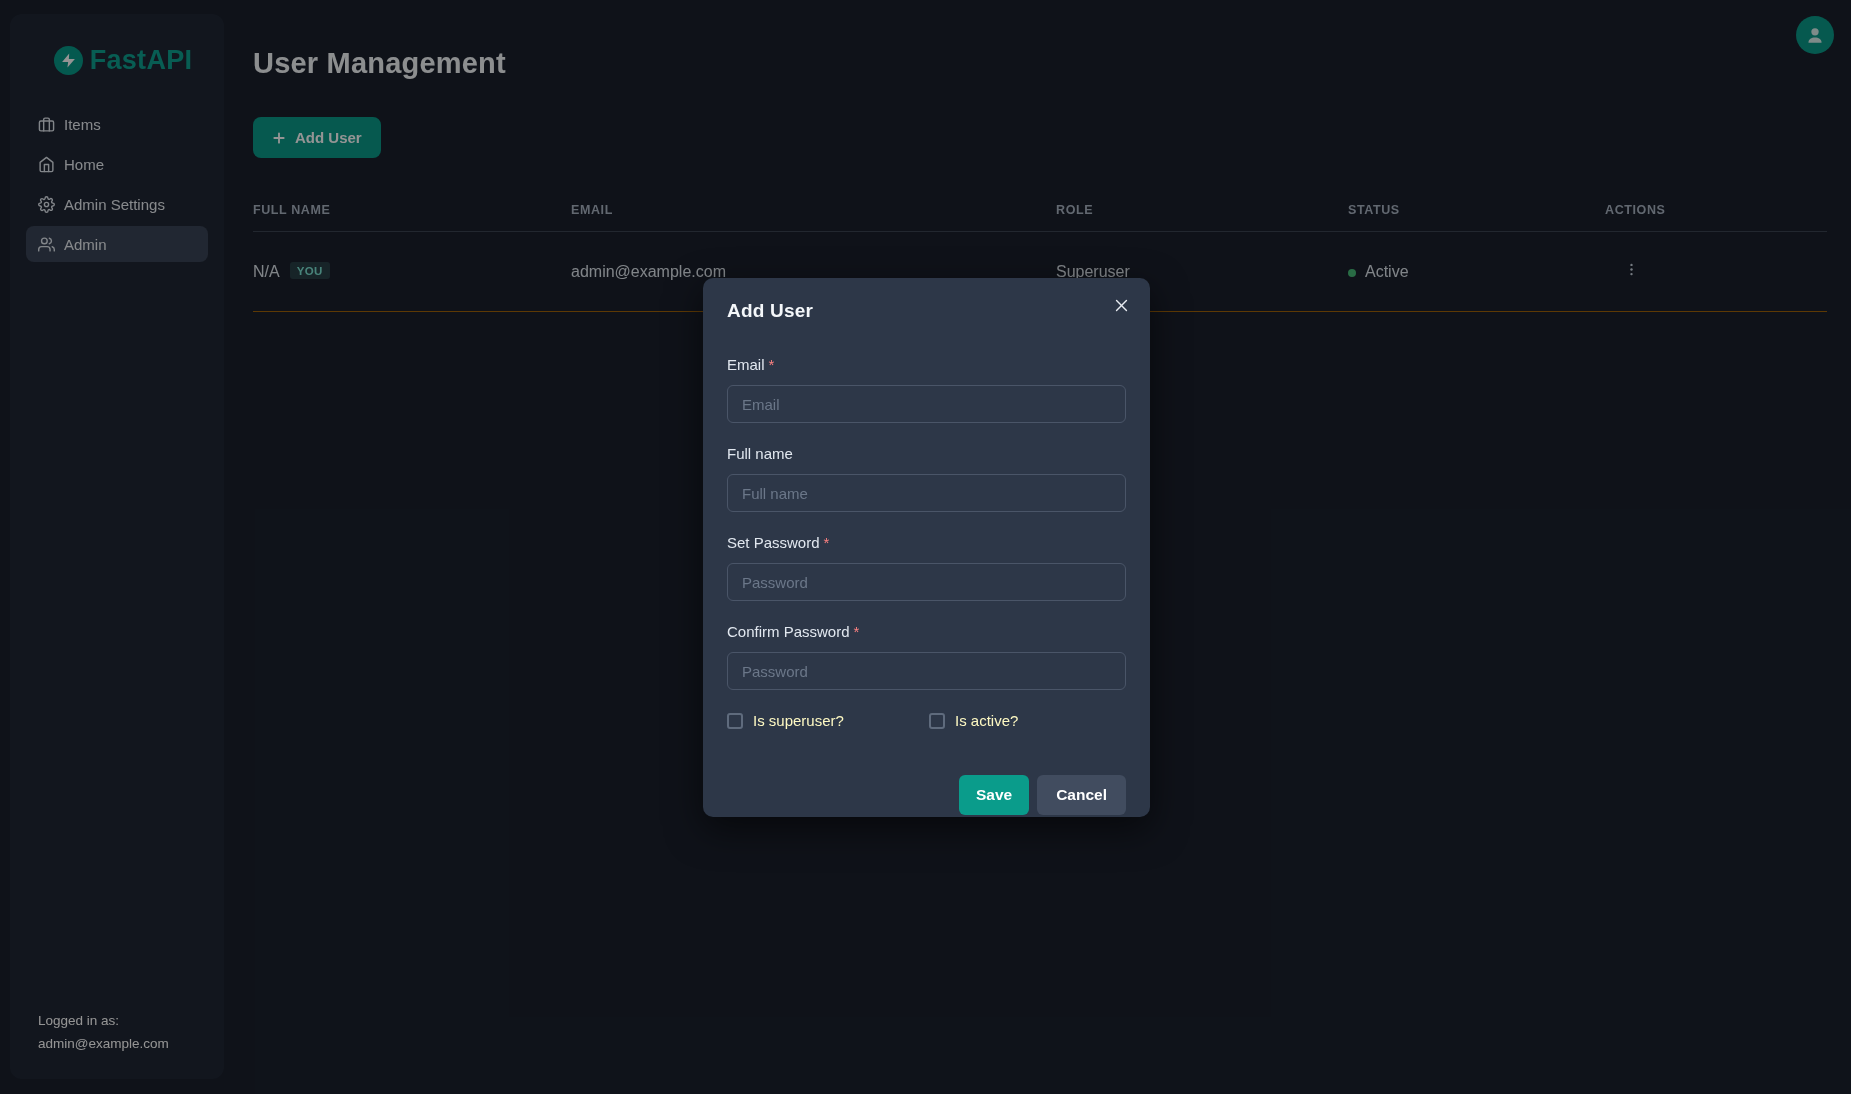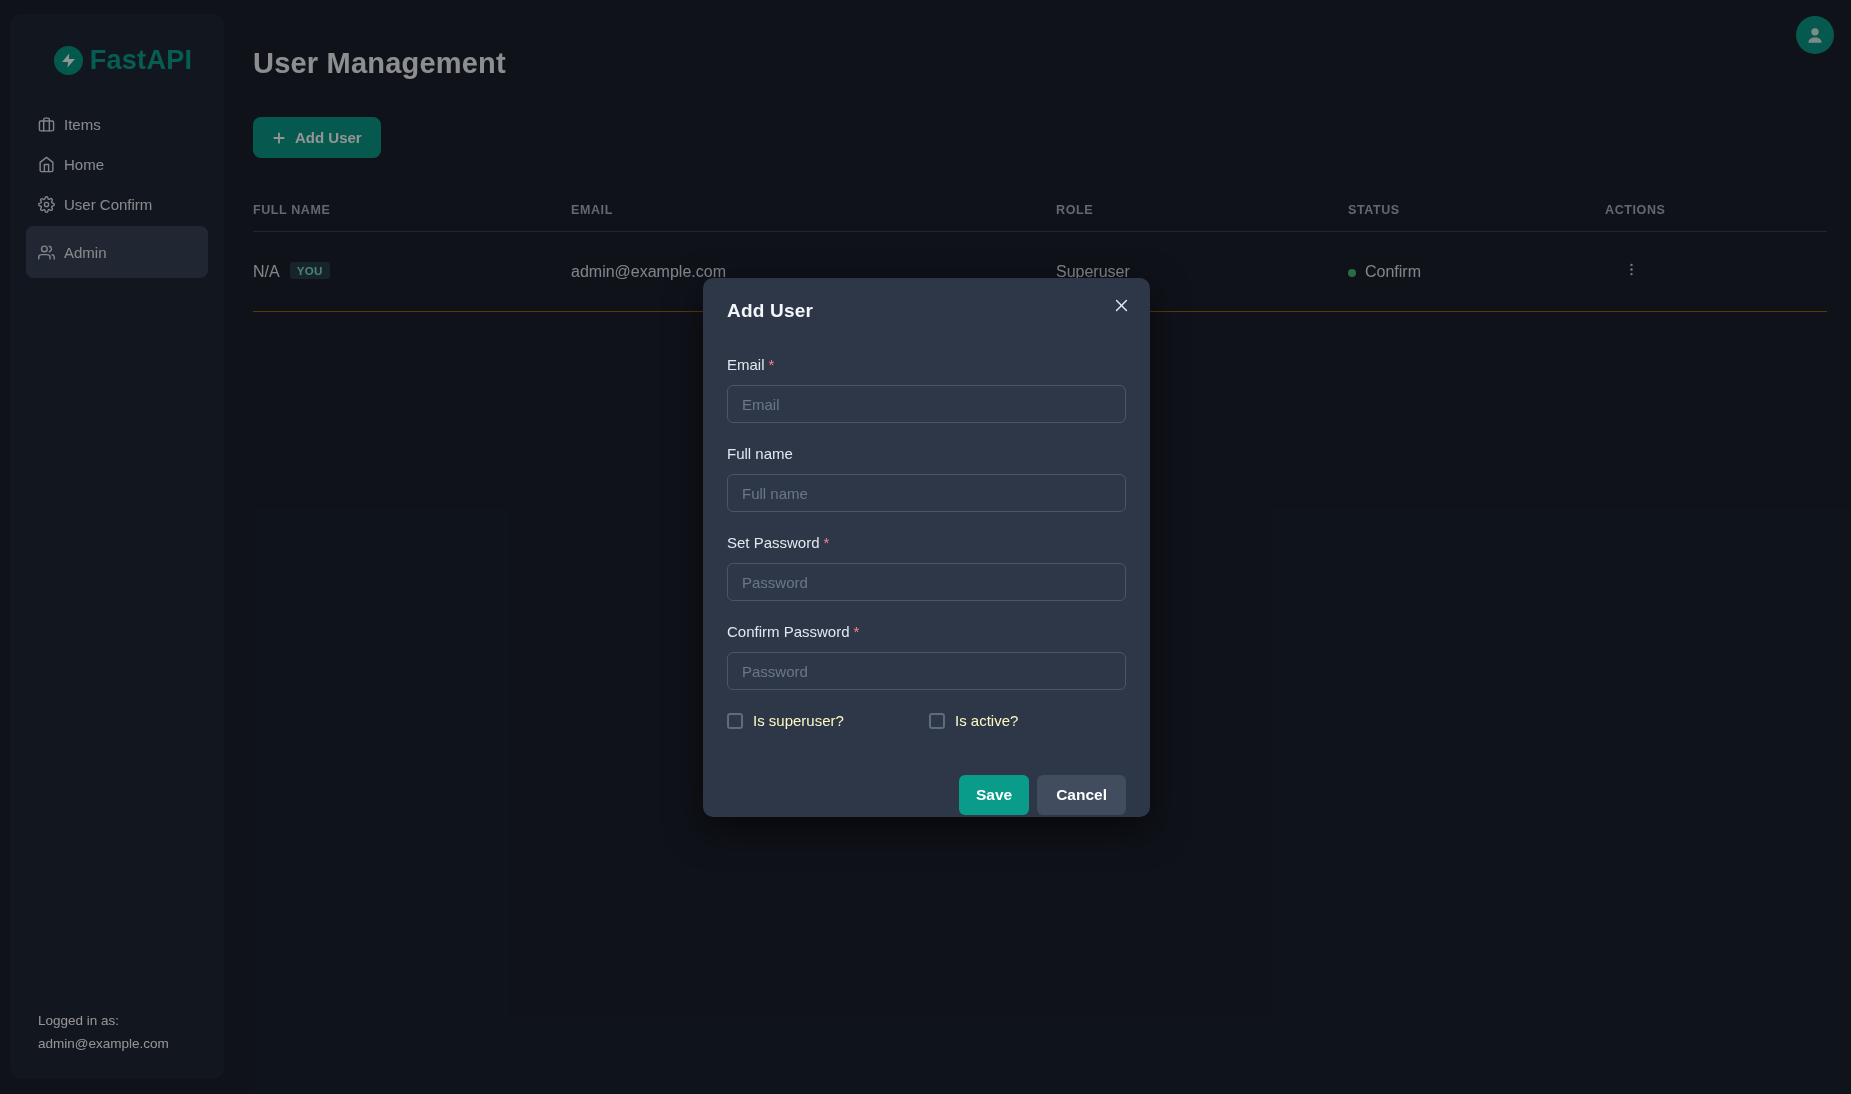--- a/index.html
+++ b/index.html
@@ -21,21 +21,21 @@
   .logo-mark svg{width:17px;height:17px;}
   .logo-text{font-size:27px;font-weight:600;color:#0ea08f;letter-spacing:.3px;}
   .nav{margin-top:28px;display:flex;flex-direction:column;}
   .nav-item{
     display:flex;align-items:center;gap:9px;height:40px;padding:0 12px 0 28px;
     color:#e8ecf1;font-size:15px;cursor:pointer;text-decoration:none;
   }
   .nav-item .nav-ic{display:flex;width:17px;height:17px;flex:0 0 auto;}
   .nav-item .nav-ic svg{width:17px;height:17px;stroke:#dfe5ec;}
   .nav-item.active{
-    background:#3a4456;border-radius:8px;margin:2px 16px;height:52px;padding:0 12px;
+    background:#3a4456;border-radius:8px;margin:2px 16px;height:36px;padding:0 12px;
   }
   .sidebar-footer{position:absolute;left:28px;bottom:24px;font-size:13.5px;line-height:1.65;color:#ffffff;}
   
   .main{position:absolute;left:224px;top:0;right:0;bottom:0;padding:49px 24px 0 29px;}
   .page-title{margin:0;font-size:29px;line-height:1;font-weight:700;color:#f2f4f7;letter-spacing:.2px;}
   .add-user-btn{
     margin-top:39px;display:inline-flex;align-items:center;gap:9px;height:41px;padding:0 19px;
     background:#0b9a89;border:none;border-radius:8px;color:#fff;font-size:15px;font-weight:700;
     font-family:inherit;cursor:pointer;
   }
@@ -128,21 +128,21 @@
         </span>
         <span>Home</span>
       </a>
       <a class="nav-item">
         <span class="nav-ic">
           <svg viewBox="0 0 24 24" fill="none" stroke-width="2" stroke-linecap="round" stroke-linejoin="round">
               <circle cx="12" cy="12" r="3"></circle>
               <path d="M19.4 15a1.65 1.65 0 0 0 .33 1.82l.06.06a2 2 0 0 1 0 2.83 2 2 0 0 1-2.83 0l-.06-.06a1.65 1.65 0 0 0-1.82-.33 1.65 1.65 0 0 0-1 1.51V21a2 2 0 0 1-2 2 2 2 0 0 1-2-2v-.09A1.65 1.65 0 0 0 9 19.4a1.65 1.65 0 0 0-1.82.33l-.06.06a2 2 0 0 1-2.83 0 2 2 0 0 1 0-2.83l.06-.06a1.65 1.65 0 0 0 .33-1.82 1.65 1.65 0 0 0-1.51-1H3a2 2 0 0 1-2-2 2 2 0 0 1 2-2h.09A1.65 1.65 0 0 0 4.6 9a1.65 1.65 0 0 0-.33-1.82l-.06-.06a2 2 0 0 1 0-2.83 2 2 0 0 1 2.83 0l.06.06a1.65 1.65 0 0 0 1.82.33H9a1.65 1.65 0 0 0 1-1.51V3a2 2 0 0 1 2-2 2 2 0 0 1 2 2v.09a1.65 1.65 0 0 0 1 1.51 1.65 1.65 0 0 0 1.82-.33l.06-.06a2 2 0 0 1 2.83 0 2 2 0 0 1 0 2.83l-.06.06a1.65 1.65 0 0 0-.33 1.82V9a1.65 1.65 0 0 0 1.51 1H21a2 2 0 0 1 2 2 2 2 0 0 1-2 2h-.09a1.65 1.65 0 0 0-1.51 1z"></path>
             </svg>
         </span>
-        <span>User Confirm</span>
+        <span>Admin Settings</span>
       </a>
       <a class="nav-item active">
         <span class="nav-ic">
           <svg viewBox="0 0 24 24" fill="none" stroke-width="2" stroke-linecap="round" stroke-linejoin="round">
               <path d="M17 21v-2a4 4 0 0 0-4-4H5a4 4 0 0 0-4 4v2"></path>
               <circle cx="9" cy="7" r="4"></circle>
               <path d="M23 21v-2a4 4 0 0 0-3-3.87"></path>
               <path d="M16 3.13a4 4 0 0 1 0 7.75"></path>
             </svg>
         </span>
@@ -187,21 +187,21 @@
         </tr>
       </thead>
       <tbody>
         <tr>
           <td class="c1">
             <span>N/A</span><span class="badge">YOU</span>
           </td>
           <td>admin@example.com</td>
           <td>Superuser</td>
           <td>
-            <span class="dot"></span><span>Confirm</span>
+            <span class="dot"></span><span>Active</span>
           </td>
           <td>
             <button class="row-actions">
               <span style="display:flex;">
                 <svg viewBox="0 0 24 24" width="17" height="17">
                     <circle cx="12" cy="5.5" r="1.7"></circle>
                     <circle cx="12" cy="12" r="1.7"></circle>
                     <circle cx="12" cy="18.5" r="1.7"></circle>
                   </svg>
               </span>

